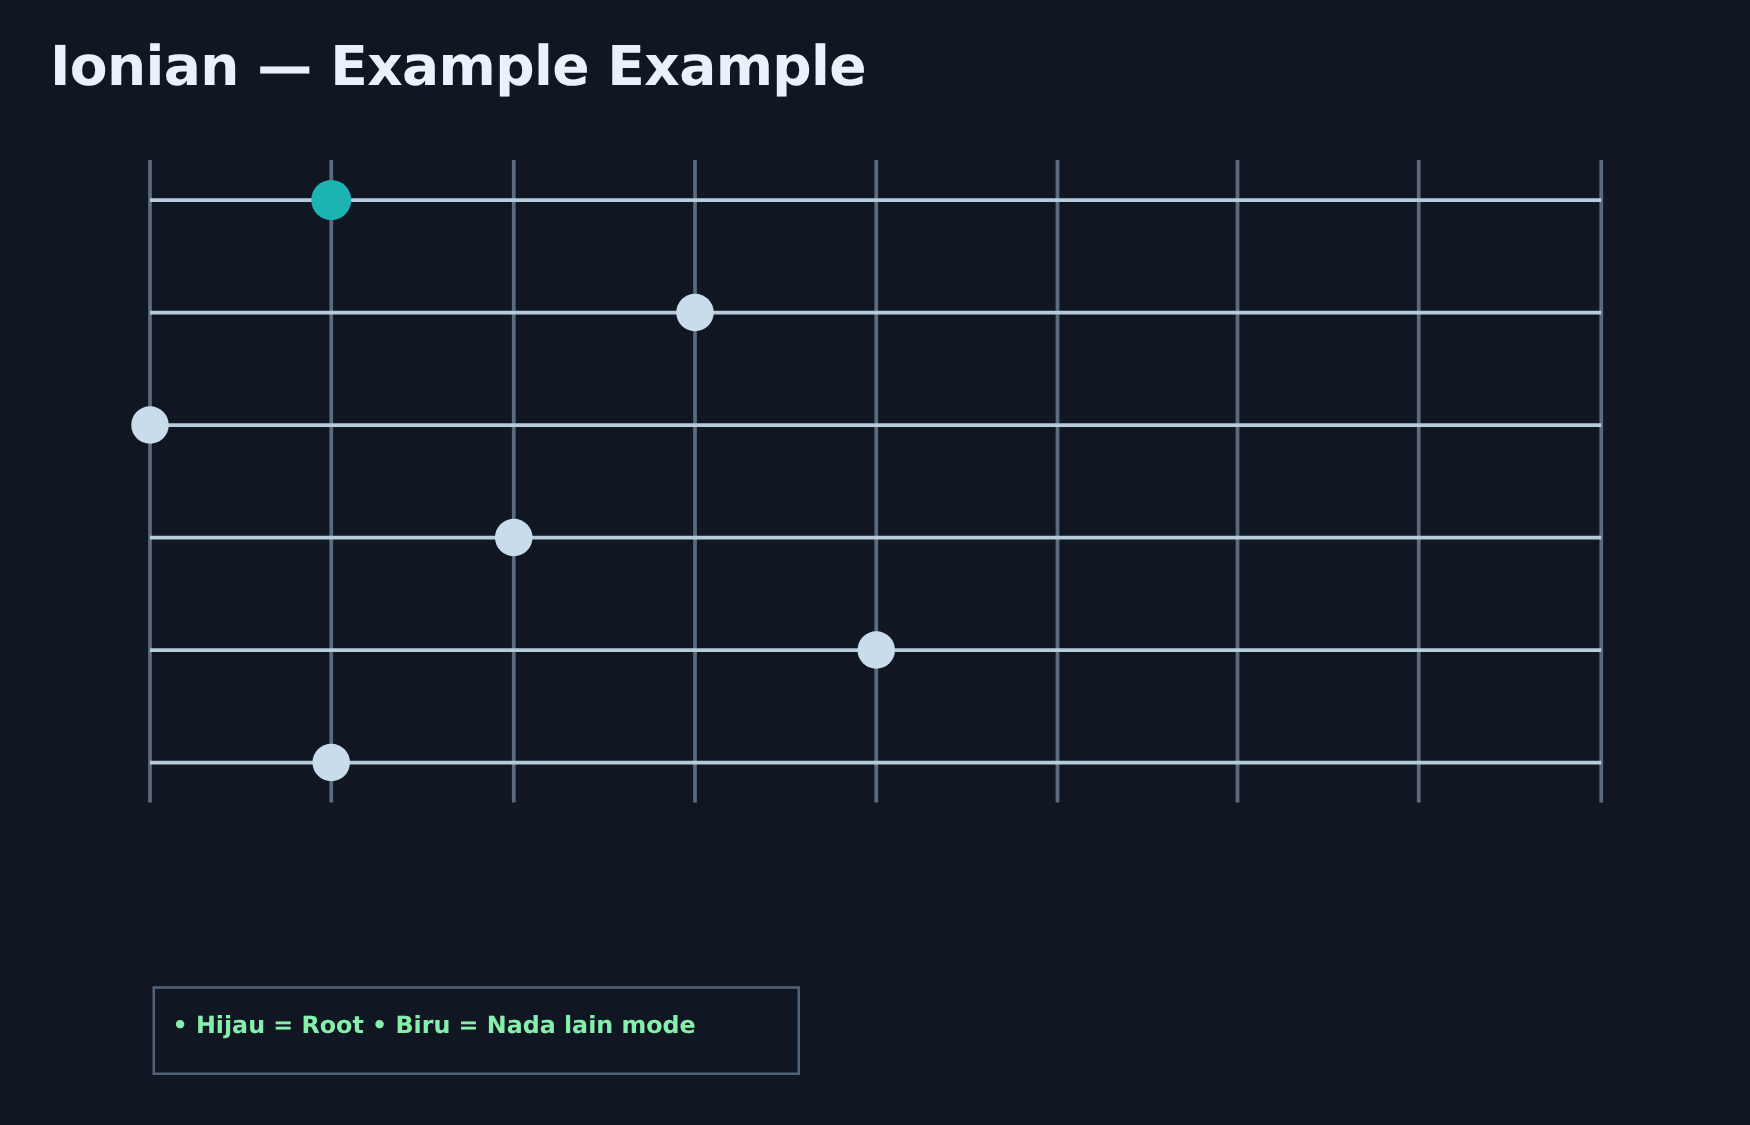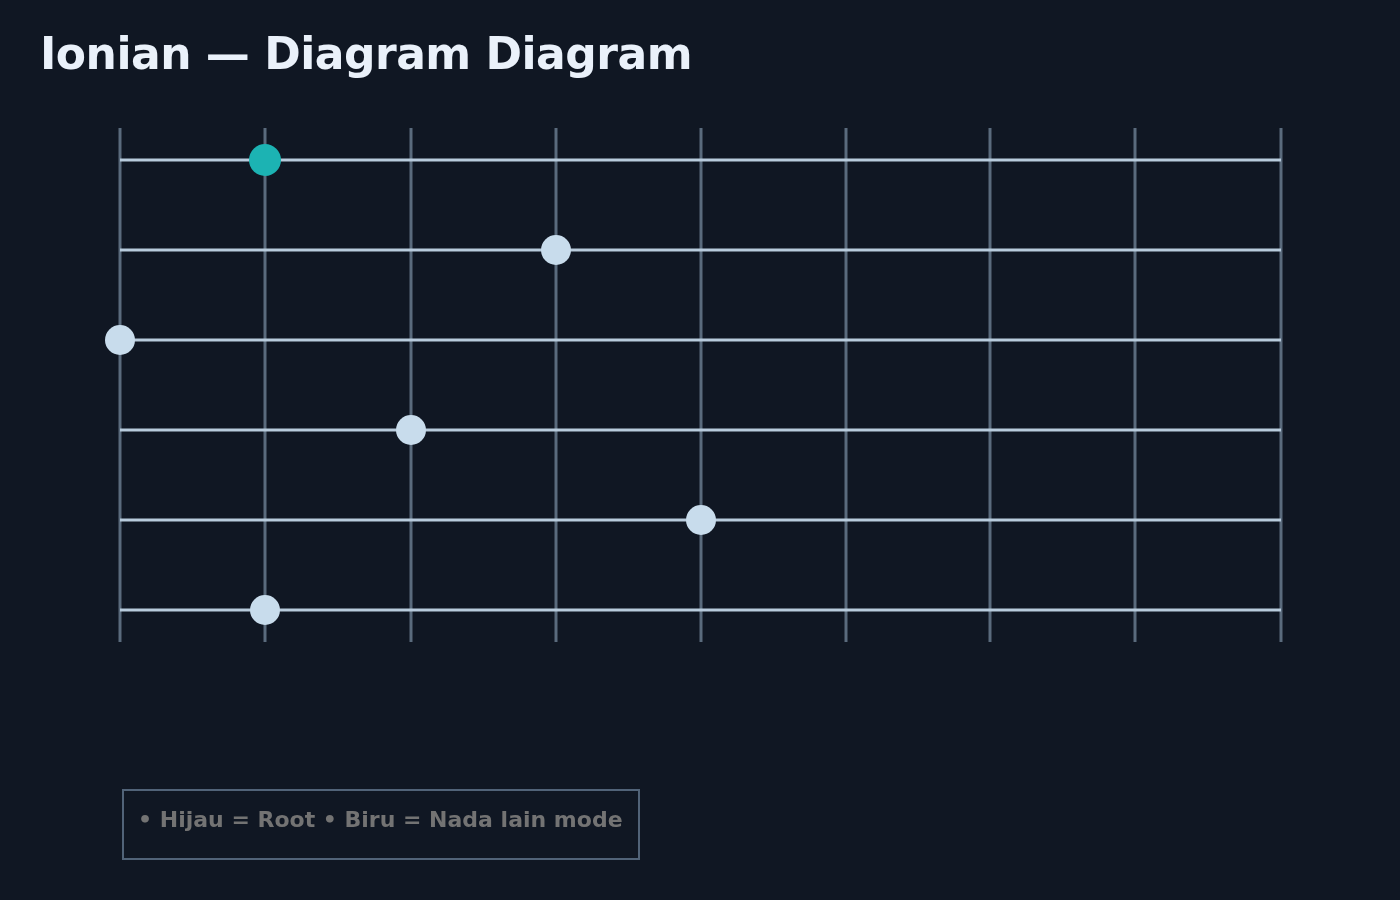--- a/index.html
+++ b/index.html
@@ -40,31 +40,31 @@
     top: 789px;
     width: 518px;
     height: 71px;
     border: 2px solid #516378;
     box-sizing: border-box;
   }
   .legend-text {
     position: absolute;
     left: 138px;
     top: 805px;
-    font-size: 22px;
+    font-size: 19px;
     font-weight: bold;
-    color: #737373;
+    color: #86efac;
     white-space: nowrap;
     line-height: 30px;
   }
 </style>
 </head>
 <body>
 
-<div class="page-title">Ionian — Diagram Diagram</div>
+<div class="page-title">Ionian — Example Example</div>
 
 <svg class="fretboard" id="fretboard-svg" viewBox="0 0 1400 900" xmlns="http://www.w3.org/2000/svg">
   <g id="fret-lines">
       <line x1="120" x2="120" y1="128" y2="642" stroke="#5a6b7d" stroke-width="3"></line>
       <line x1="265" x2="265" y1="128" y2="642" stroke="#5a6b7d" stroke-width="3"></line>
       <line x1="411" x2="411" y1="128" y2="642" stroke="#5a6b7d" stroke-width="3"></line>
       <line x1="556" x2="556" y1="128" y2="642" stroke="#5a6b7d" stroke-width="3"></line>
       <line x1="701" x2="701" y1="128" y2="642" stroke="#5a6b7d" stroke-width="3"></line>
       <line x1="846" x2="846" y1="128" y2="642" stroke="#5a6b7d" stroke-width="3"></line>
       <line x1="990" x2="990" y1="128" y2="642" stroke="#5a6b7d" stroke-width="3"></line>

